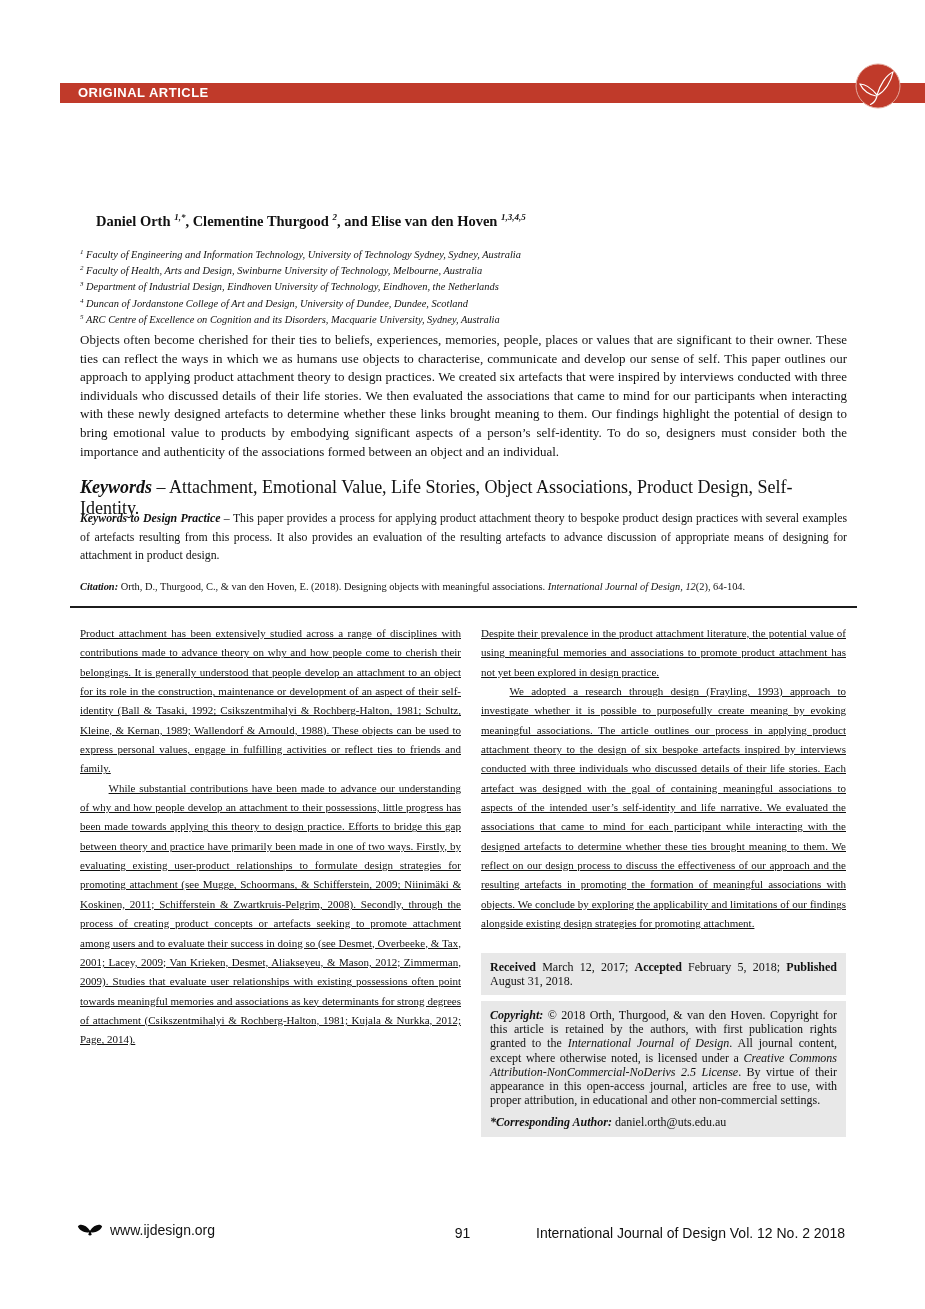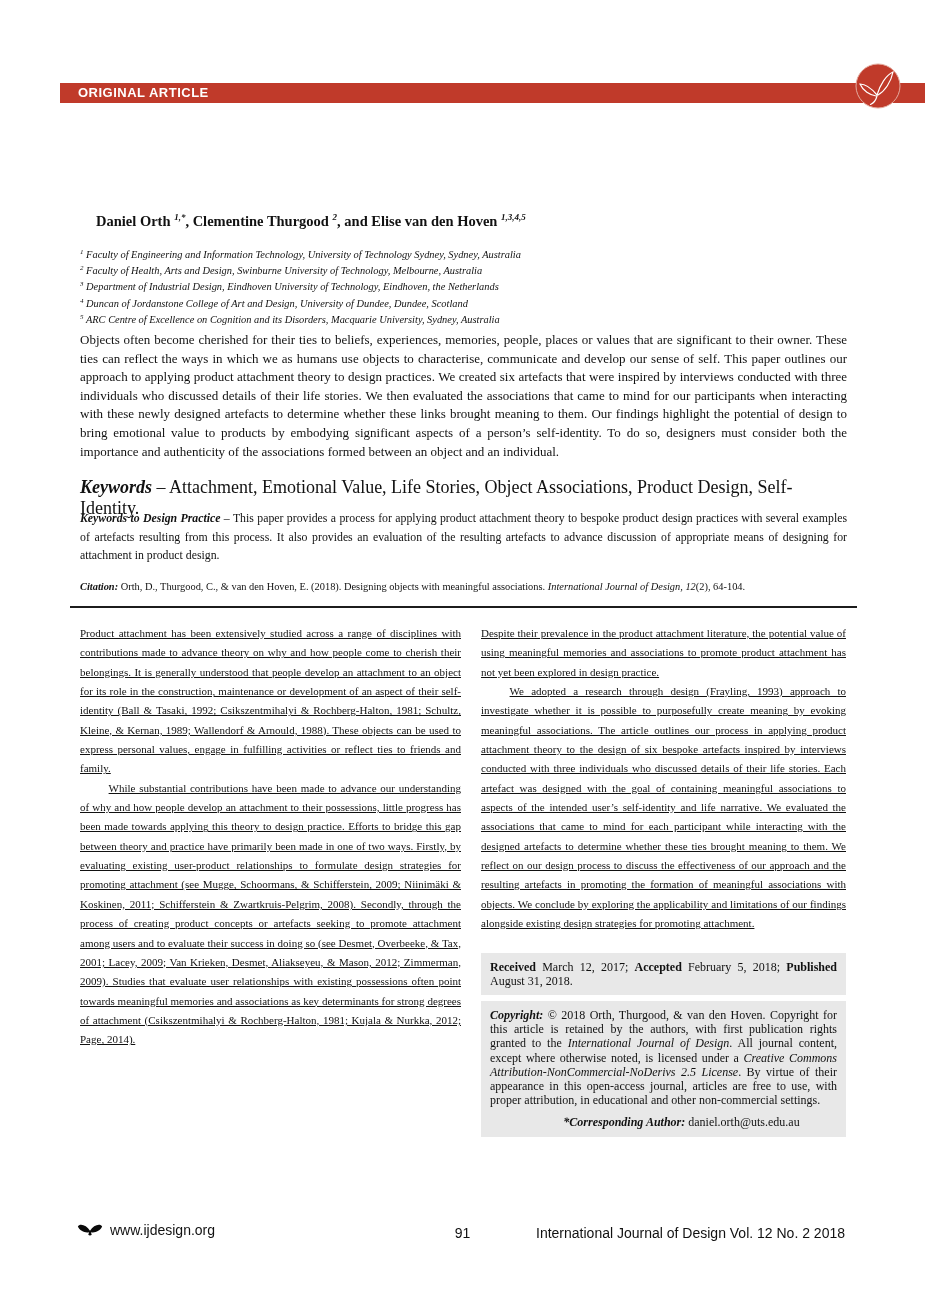--- a/index.html
+++ b/index.html
@@ -56,21 +56,21 @@
   }
   .col p.body { font-size:11px; line-height:19.35px; text-align:justify; margin:0;text-decoration:underline; }
   .col p.indent { text-indent:2.6em; }
   
   .metabox {
     background:#e8e8e8; padding:7px 9px;
     font-size:12px; line-height:14.2px; text-align:justify;
   }
   .box-received { margin-top:19px; }
   .box-copyright { margin-top:6px; }
-  .box-copyright .corr { margin-top:8px; text-align:center;margin-left:36px; }
+  .box-copyright .corr { margin-top:8px; text-align:left; }
   .metabox b { font-weight:bold; }
   
   .footer { position:absolute; top:1222px; left:0; right:0; height:20px;
     font-family:"Liberation Sans", sans-serif; font-size:14px; color:#111; }
   .footer-left { position:absolute; left:77px; top:0; display:flex; align-items:center; gap:7px; }
   .footer-page { position:absolute; left:0; right:0; top:3px; text-align:center; }
   .footer-right { position:absolute; right:80px; top:3px; }
 </style>
 </head>
 <body>

